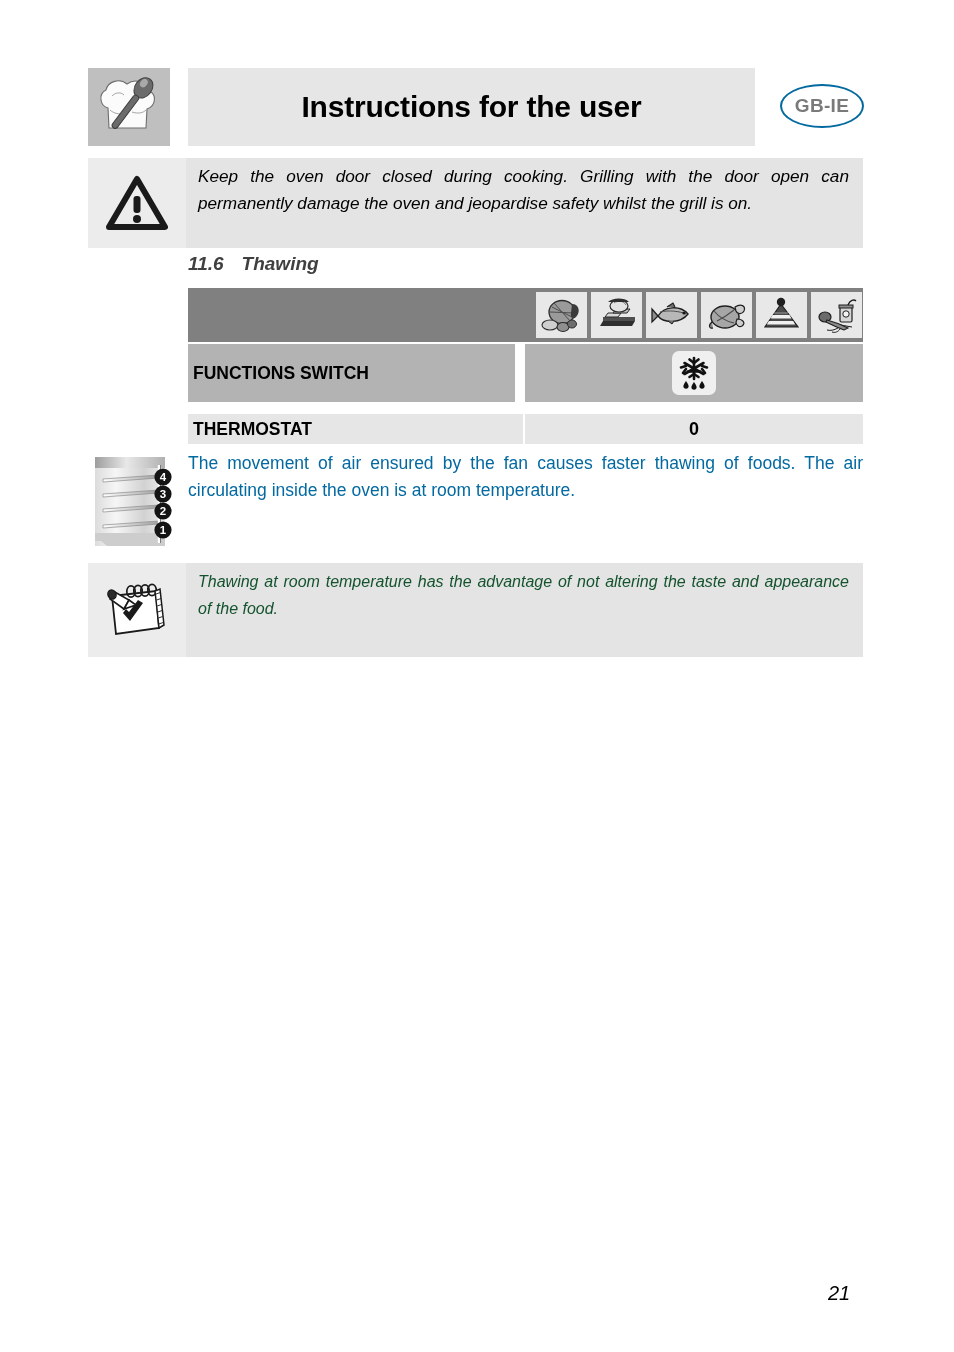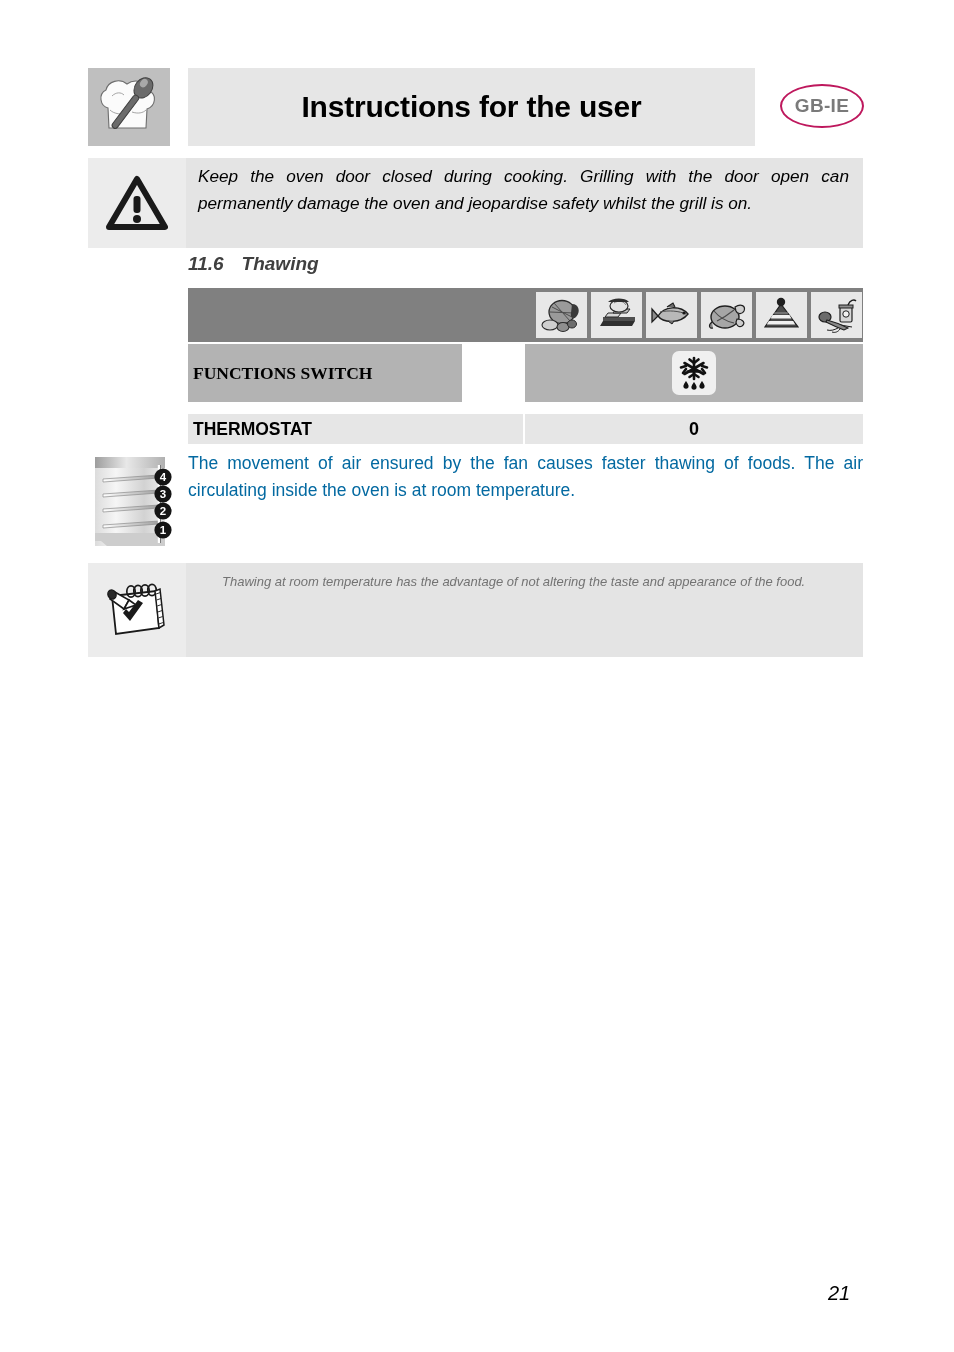--- a/index.html
+++ b/index.html
@@ -56,21 +56,21 @@
     font-weight: bold;
     color: #000000;
     letter-spacing: -0.2px;
   }
   .lang-badge {
     position: absolute;
     left: 692px;
     top: 16px;
     width: 80px;
     height: 40px;
-    border: 2px solid #be185d;
+    border: 2px solid #0369a1;
     border-radius: 50%;
     display: flex;
     align-items: center;
     justify-content: center;
     color: #7a7a7a;
     font-size: 19px;
     font-weight: bold;
     letter-spacing: 0.3px;
   }
 
@@ -155,28 +155,27 @@
     overflow: hidden;
   }
 
   .row-func {
     height: 58px;
     margin-top: 2px;
   }
   .cell-func-label {
     position: absolute;
     left: 0; top: 0;
-    width: 274px;
+    width: 327px;
     height: 58px;
     background: #b3b3b3;
     display: flex;
     align-items: center;
     box-sizing: border-box;
     padding-left: 5px;
-    font-family: Liberation Serif, serif;
   }
   .cell-func-value {
     position: absolute;
     left: 337px;
     top: 0;
     width: 338px;
     height: 58px;
     background: #b3b3b3;
     display: flex;
     align-items: center;
@@ -271,27 +270,26 @@
     position: absolute;
     left: 98px;
     top: 0;
     width: 677px;
     height: 94px;
     background: #e4e4e4;
     box-sizing: border-box;
     padding: 5px 14px 0 12px;
   }
   .note-text {
-    font-size: 13px;
+    font-size: 16px;
     font-style: italic;
     line-height: 27px;
-    color: #737373;
+    color: #14532d;
     text-align: justify;
     text-align-last: left;
-    margin-left: 24px;
   }
 
   
   .page-number {
     position: absolute;
     left: 828px;
     top: 1282px;
     font-size: 20px;
     font-style: italic;
     color: #000;

